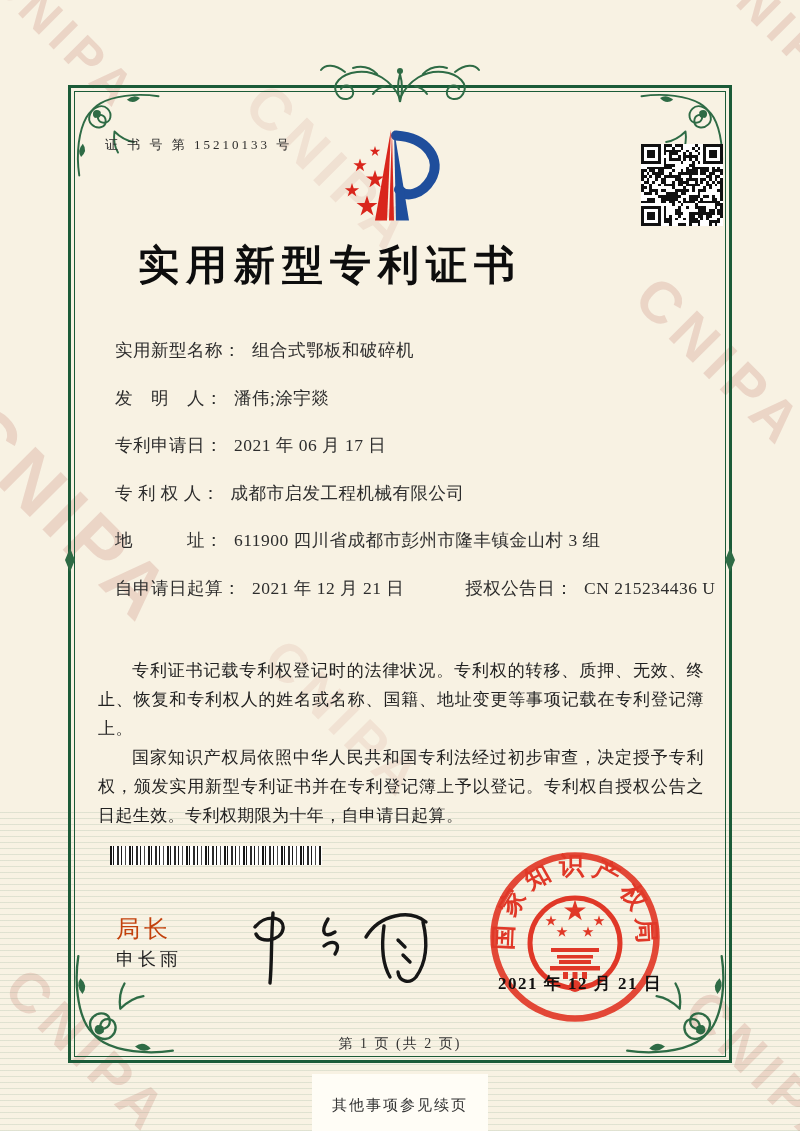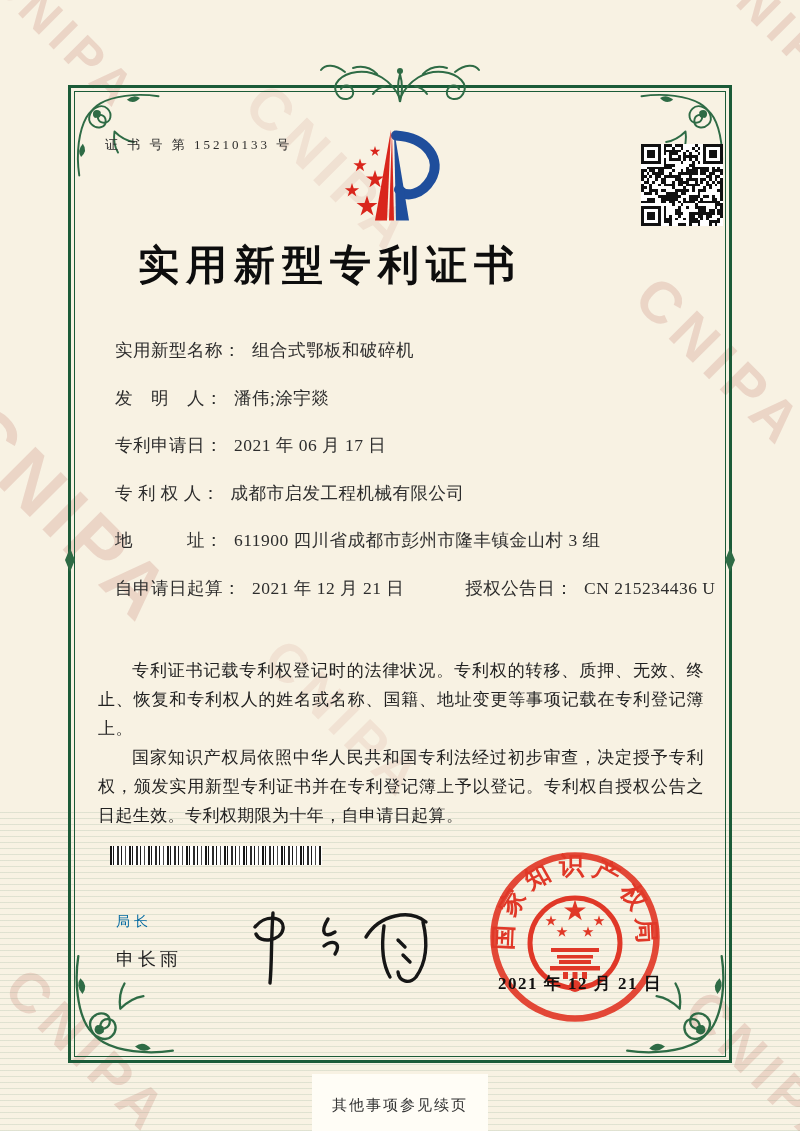--- a/index.html
+++ b/index.html
@@ -28,21 +28,21 @@
   .frow .lab{display:inline-block;}
   .frow .val{display:inline-block;margin-left:6px;}
   .grant2{margin-left:56px;}
   .paras{position:absolute;left:98px;top:656px;width:606px;font-size:17px;line-height:29px;color:#222;
          letter-spacing:0.4px;text-align:justify;}
   .paras p{margin:0;text-indent:2em;}
   .barcode{position:absolute;left:110px;top:846px;width:212px;height:19px;background:#fff;
     background-image:repeating-linear-gradient(90deg,#161616 0 2px,transparent 2px 3px,#161616 3px 4px,
       transparent 4px 7px,#2b2b2b 7px 9px,transparent 9px 11px,#161616 11px 12px,transparent 12px 15px,
       #4a4a4a 15px 16px,transparent 16px 19px);}
-  .director-title{position:absolute;left:116px;top:913px;font-size:14px;letter-spacing:4px;color:#0369a1;
+  .director-title{position:absolute;left:116px;top:913px;font-size:24px;letter-spacing:4px;color:#c2410c;
       font-family:"Liberation Sans","DejaVu Sans",sans-serif;}
   .director-name{position:absolute;left:116px;top:947px;font-size:18px;letter-spacing:4px;color:#1e1e1e;
       font-family:Liberation Serif, serif;}
   .signature{position:absolute;left:233px;top:893px;width:210px;height:100px;}
   .seal{position:absolute;left:489px;top:851px;width:172px;height:172px;opacity:.93;}
   .seal-date{position:absolute;left:498px;top:972px;width:184px;font-size:17px;font-weight:600;
       letter-spacing:1.5px;color:#101010;white-space:nowrap;}
   .page-no{position:absolute;left:68px;top:1035px;width:664px;text-align:center;font-size:14px;
       letter-spacing:2px;color:#333;}
   .cont-note{position:absolute;left:50%;top:1074px;transform:translateX(-50%);background:#fffdf6;
@@ -244,15 +244,16 @@
         <rect x="61" y="115" width="50" height="4.5"></rect>
         <rect x="74" y="121" width="5" height="7"></rect>
         <rect x="83.5" y="121" width="5" height="7"></rect>
         <rect x="93" y="121" width="5" height="7"></rect>
         <circle cx="86" cy="135" r="6"></circle>
       </g>
     </svg>
   </div>
   <div class="seal-date">2021 年 12 月 21 日</div>
 
+  <div class="page-no">第 1 页 (共 2 页)</div>
   <div class="cont-note">其他事项参见续页</div>
 
 </div>
 
 </body></html>

